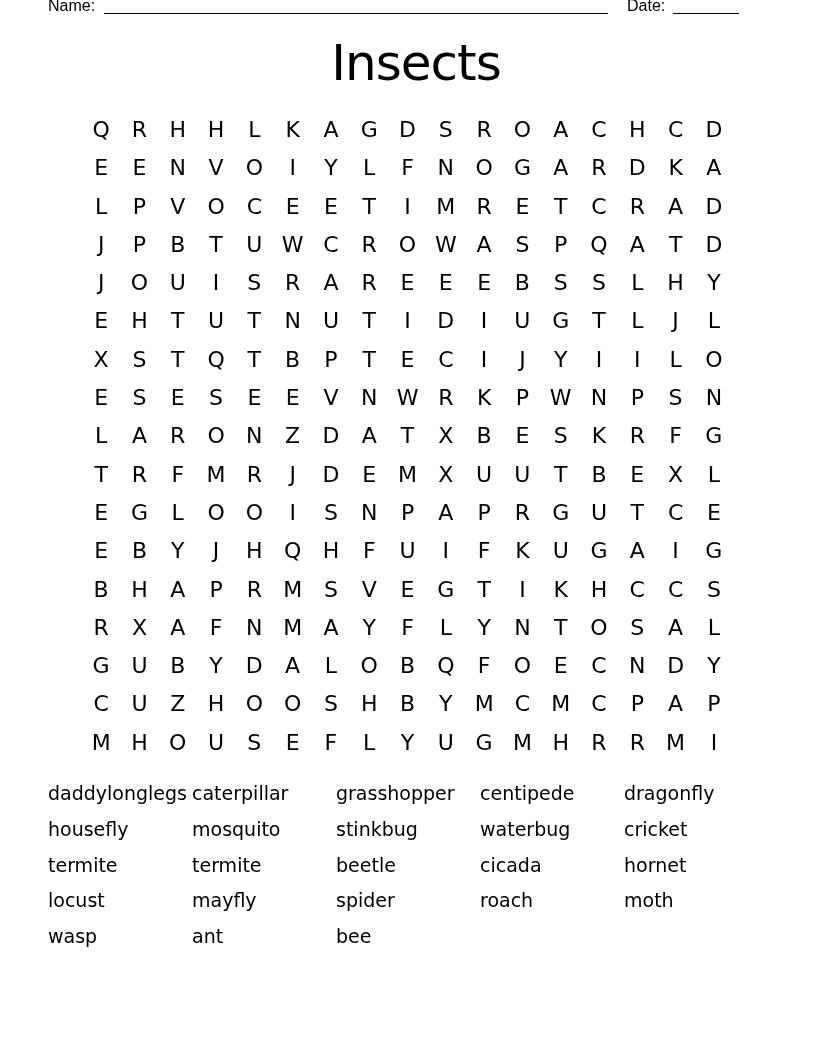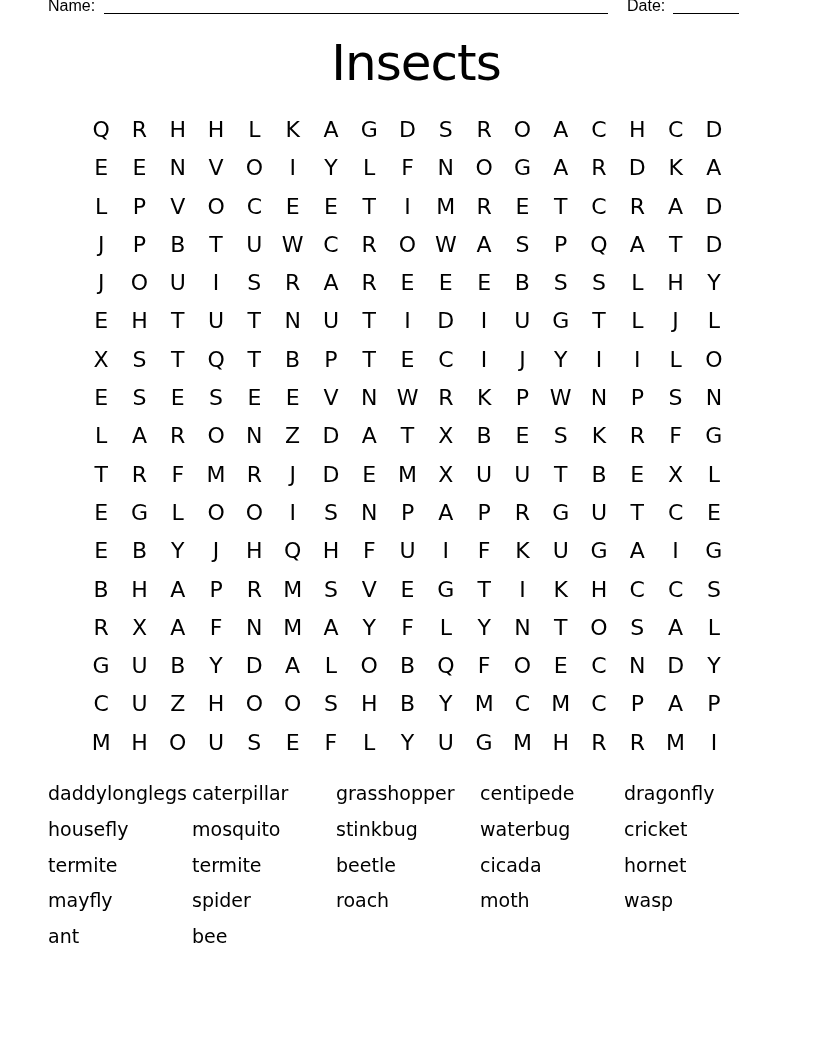--- a/index.html
+++ b/index.html
@@ -367,20 +367,21 @@
     <span class="word">housefly</span>
     <span class="word">mosquito</span>
     <span class="word">stinkbug</span>
     <span class="word">waterbug</span>
     <span class="word">cricket</span>
     <span class="word">termite</span>
     <span class="word">termite</span>
     <span class="word">beetle</span>
     <span class="word">cicada</span>
     <span class="word">hornet</span>
+    <span class="word">locust</span>
     <span class="word">mayfly</span>
     <span class="word">spider</span>
     <span class="word">roach</span>
     <span class="word">moth</span>
     <span class="word">wasp</span>
     <span class="word">ant</span>
     <span class="word">bee</span>
   </div>
 
 </body></html>

